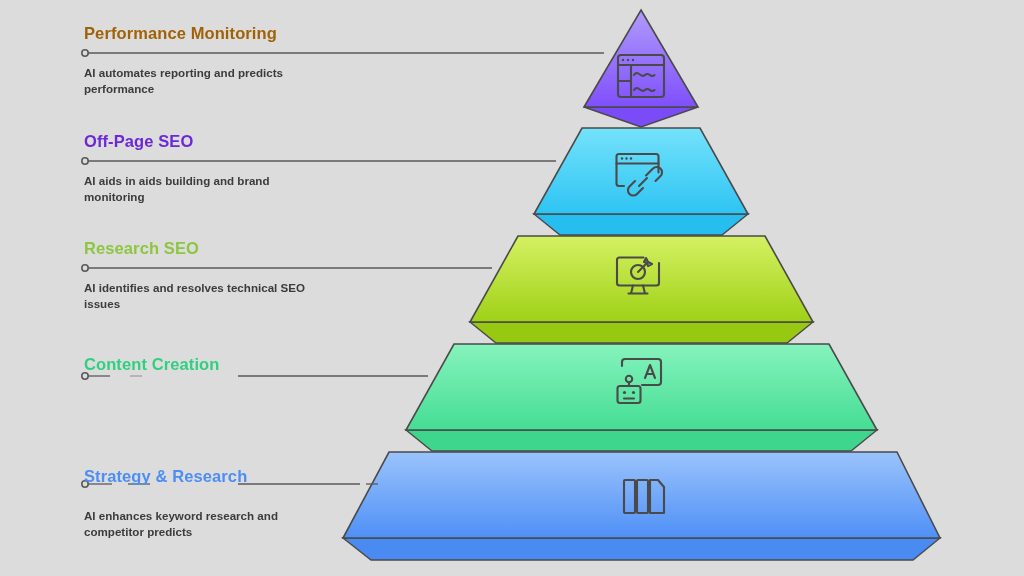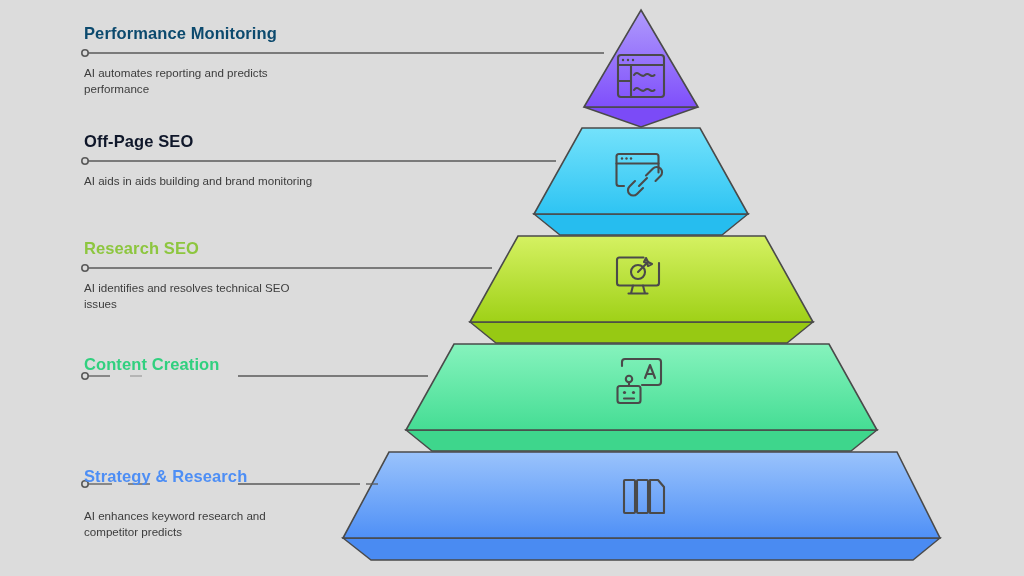--- a/index.html
+++ b/index.html
@@ -15,21 +15,21 @@
   svg.layer{position:absolute;left:0;top:0;width:1024px;height:576px;}
   .labels{position:absolute;left:0;top:0;width:1024px;height:576px;}
 
   .lbl{position:absolute;left:84px;width:300px;}
   .lbl .title{
     font-size:16.5px;font-weight:bold;letter-spacing:.1px;
     margin:0 0 0 0;line-height:18px;white-space:nowrap;
   }
   .lbl .desc{
     font-size:11.6px;line-height:15.5px;color:#3c3c3c;
-    margin:0;width:232px;
+    margin:0;width:232px;font-weight:bold;
   }
   .lbl .gap{height:23px;}
 </style>
 </head>
 <body>
 
 <div id="stage">
 
   <svg class="layer" viewBox="0 0 1024 576">
     <defs>
@@ -148,27 +148,27 @@
         <line x1="238" y1="484" x2="360" y2="484" stroke-width="1.3"></line>
         <line x1="366" y1="484" x2="378" y2="484" stroke-width="1.3"></line>
         <circle cx="85" cy="484" r="3.2" fill="#dcdcdc" stroke="#5a5a5a" stroke-width="1.6"></circle>
       </g>
     </g>
   </svg>
 
   <div class="labels">
 
     <div class="lbl" style="top:24px;">
-      <p class="title" style="color:#0c4a6e;">Performance Monitoring</p>
+      <p class="title" style="color:#a16207;">Performance Monitoring</p>
       <div class="gap"></div>
       <p class="desc">AI automates reporting and predicts performance</p>
     </div>
 
     <div class="lbl" style="top:132px;">
-      <p class="title" style="color:#0f172a;">Off-Page SEO</p>
+      <p class="title" style="color:#6d28d9;">Off-Page SEO</p>
       <div class="gap"></div>
       <p class="desc">AI aids in aids building and brand monitoring</p>
     </div>
 
     <div class="lbl" style="top:239px;">
       <p class="title" style="color:#8dc63f;">Research SEO</p>
       <div class="gap"></div>
       <p class="desc">AI identifies and resolves technical SEO issues</p>
     </div>
 

